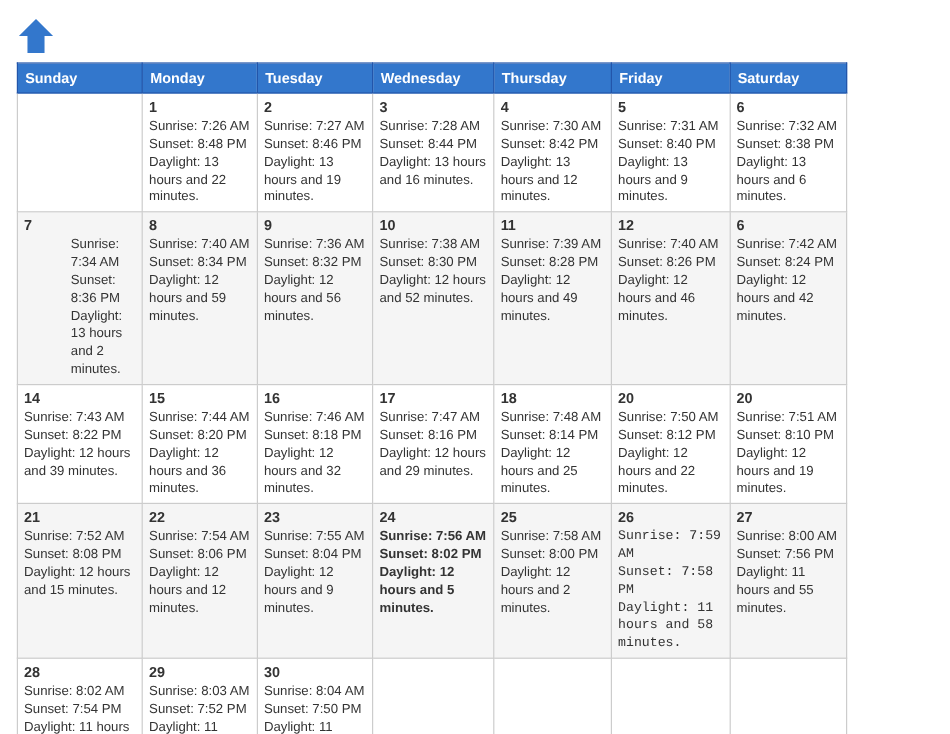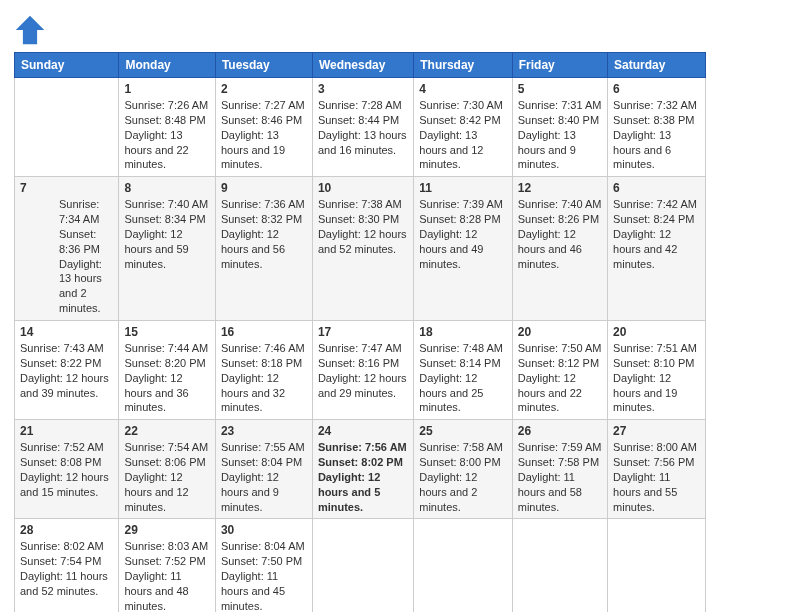--- a/index.html
+++ b/index.html
@@ -287,21 +287,21 @@
 Daylight: 12 hours and 5 minutes.</div>
           </td>
           <td>
             <span class="day-number">25</span>
             <div class="day-info" style="white-space: pre-line;">Sunrise: 7:58 AM
 Sunset: 8:00 PM
 Daylight: 12 hours and 2 minutes.</div>
           </td>
           <td>
             <span class="day-number">26</span>
-            <div class="day-info" style="white-space: pre-line;">Sunrise: 7:59 AM
+            <div class="day-info" style="white-space: pre-line; font-family: Liberation Mono, monospace;">Sunrise: 7:59 AM
 Sunset: 7:58 PM
 Daylight: 11 hours and 58 minutes.</div>
           </td>
           <td>
             <span class="day-number">27</span>
             <div class="day-info" style="white-space: pre-line;">Sunrise: 8:00 AM
 Sunset: 7:56 PM
 Daylight: 11 hours and 55 minutes.</div>
           </td>
         </tr>

